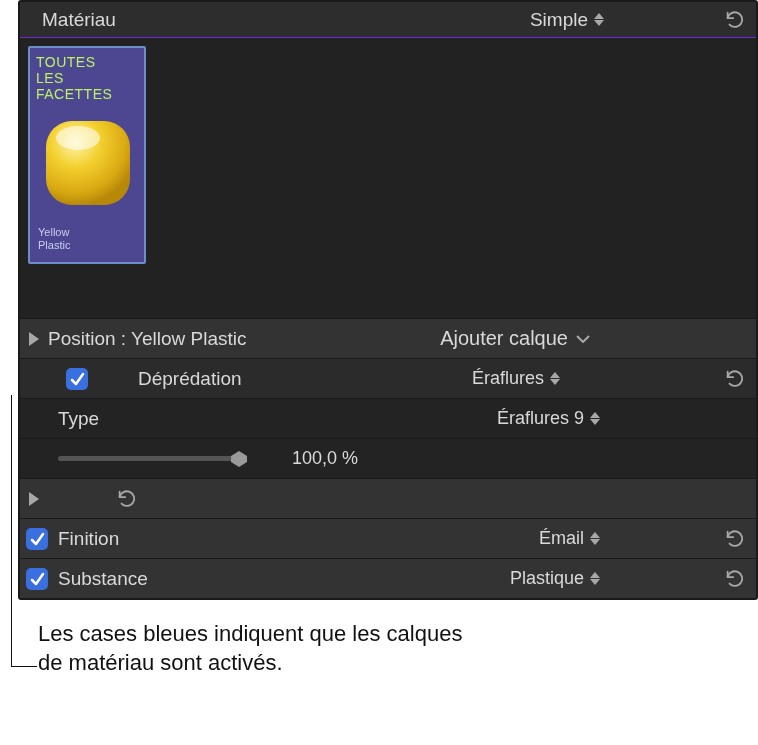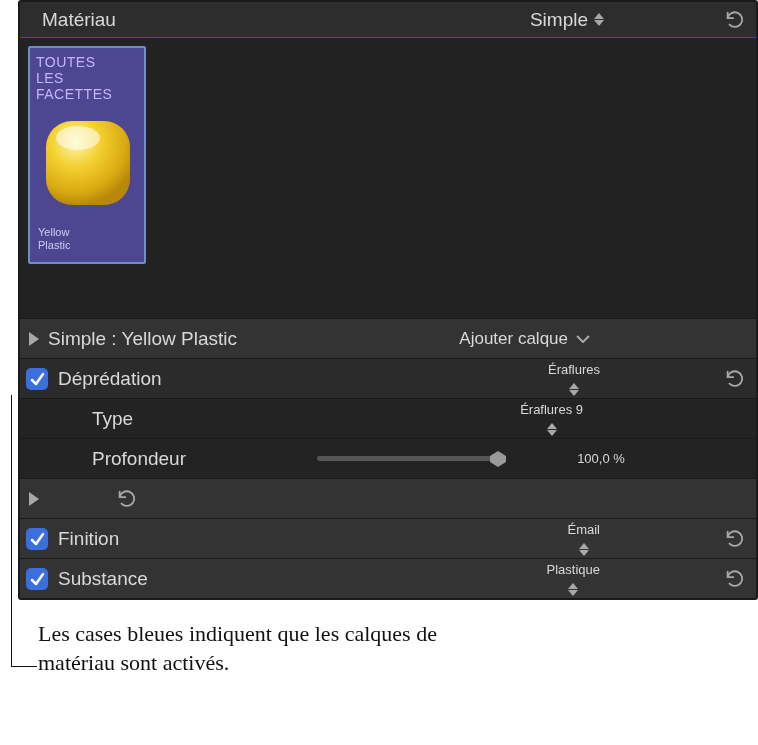--- a/index.html
+++ b/index.html
@@ -68,21 +68,21 @@
       border: 2px solid #6b90c9;
       border-radius: 2px;
       padding: 6px 6px 10px 6px;
       color: #a8b6e4;
     }
     .material-card .card-head {
       font-size: 14px;
       line-height: 1.15;
       text-transform: uppercase;
       letter-spacing: 0.5px;
-      color: #c4b5fd;
+      color: #bef264;
       margin-bottom: 6px;
     }
     .material-thumb {
       width: 104px;
       height: 110px;
       display: flex;
       align-items: center;
       justify-content: center;
       margin: 0 auto 8px;
     }
@@ -95,24 +95,24 @@
     .section-row {
       display: flex;
       align-items: center;
       background: #333333;
       border-top: 1px solid #1a1a1a;
       height: 40px;
       padding-right: 10px;
     }
     .section-row.dark {
       background: #2b2b2b;
+      gap: 40px;
     }
     .section-row.sub {
       background: #232323;
-      gap: 17px;
     }
     .disclosure {
       width: 28px;
       display: flex;
       justify-content: center;
       cursor: pointer;
     }
     .left-gap {
       width: 28px;
     }
@@ -134,43 +134,42 @@
     .row-label {
       flex: 1;
       color: #d9d9d9;
       font-size: 19px;
     }
     .row-value {
       display: flex;
       align-items: center;
       gap: 6px;
       color: #d9d9d9;
-      font-size: 13px;
+      font-size: 18px;
       cursor: pointer;
       padding-right: 6px;
-      flex-direction: column;
     }
     .row-value.num {
       cursor: default;
       font-variant-numeric: tabular-nums;
       width: 150px;
       justify-content: center;
       text-align: right;
     }
     .reset-slot {
       width: 90px;
       display: flex;
       justify-content: flex-end;
     }
     .add-layer {
       display: flex;
       align-items: center;
       gap: 8px;
       color: #d9d9d9;
-      font-size: 17px;
+      font-size: 20px;
       cursor: pointer;
       padding-right: 6px;
     }
     .slider-wrap {
       width: 185px;
       display: flex;
       align-items: center;
       margin-right: 10px;
     }
     .slider-track {
@@ -191,21 +190,20 @@
       border-bottom: 1.5px solid #111;
       left: 11px;
     }
     .callout-text {
       font-size: 22px;
       color: #111;
       line-height: 1.3;
       padding-top: 20px;
       padding-left: 38px;
       width: 480px;
-      font-family: Liberation Serif, serif;
     }
   </style>
 </head>
 <body>
 
 <div class="panel">
 
   <div class="panel-header">
     <div class="title">Matériau</div>
     <div class="mode-select">
@@ -253,21 +251,21 @@
       </div>
     </div>
   </div>
 
   <div class="section-row">
     <div class="disclosure">
       <svg width="10" height="14" viewBox="0 0 10 14">
           <polygon points="0,0 10,7 0,14" fill="#a8a8a8"></polygon>
         </svg>
     </div>
-    <div class="row-label">Simple : Yellow Plastic</div>
+    <div class="row-label">Position : Yellow Plastic</div>
     <div class="add-layer">
       <span>Ajouter calque</span>
       <svg width="14" height="8" viewBox="0 0 14 8">
           <polyline points="1,1 7,7 13,1" fill="none" stroke="#a8a8a8" stroke-width="2"></polyline>
         </svg>
     </div>
     <div class="reset-slot" style="width:150px"></div>
   </div>
 
   <div class="section-row dark">
@@ -313,21 +311,20 @@
             <polygon points="0,0 10,0 5,6" fill="#a8a8a8"></polygon>
           </svg>
       </span>
     </div>
     <div class="reset-slot" style="width:140px"></div>
   </div>
 
   <div class="section-row sub">
     <div class="left-gap"></div>
     <div style="width:10px"></div>
-    <div class="row-label">Profondeur</div>
     <div class="slider-wrap">
       <div class="slider-track">
         <span class="slider-thumb">
           <svg width="16" height="16" viewBox="0 0 16 16">
               <polygon points="8,0 16,5 16,11 8,16 0,11 0,5" fill="#9a9a9a"></polygon>
             </svg>
         </span>
       </div>
     </div>
     <div class="row-value num">100,0 %</div>

